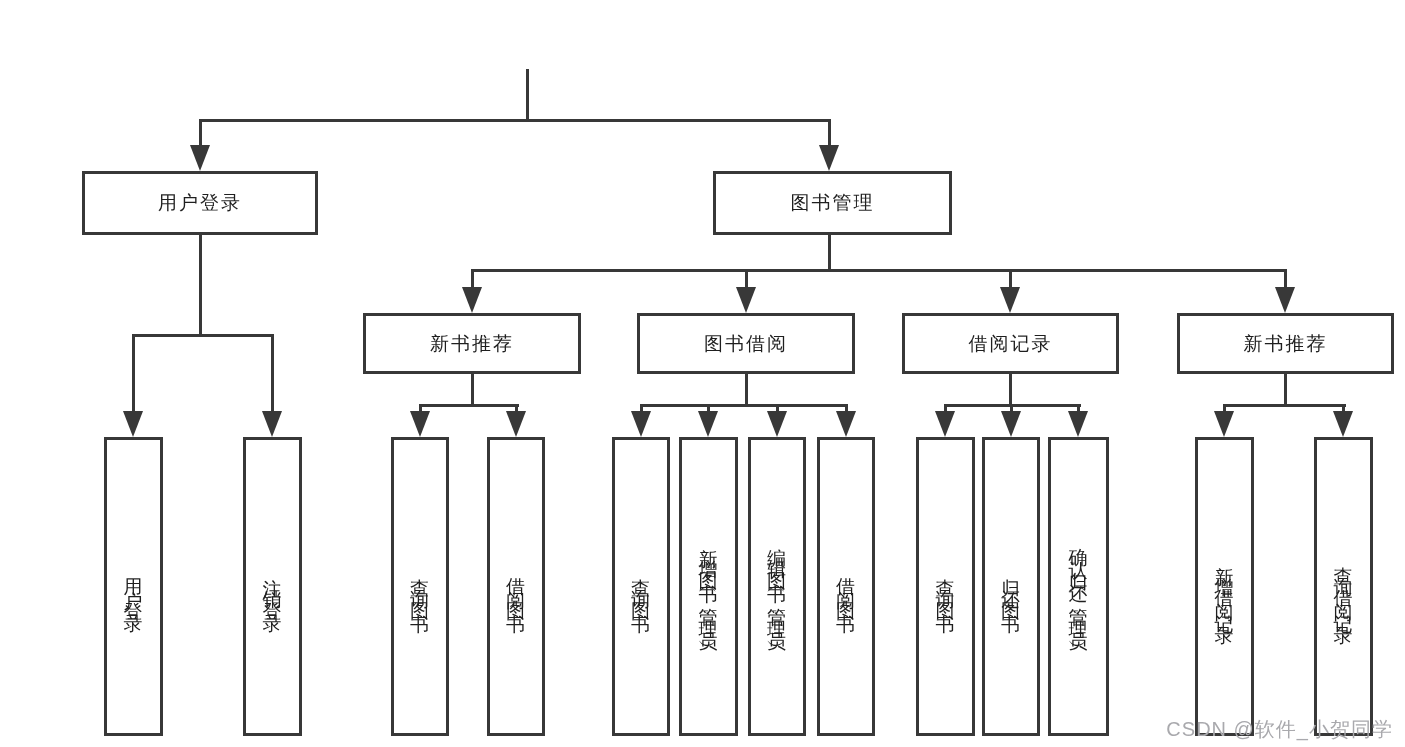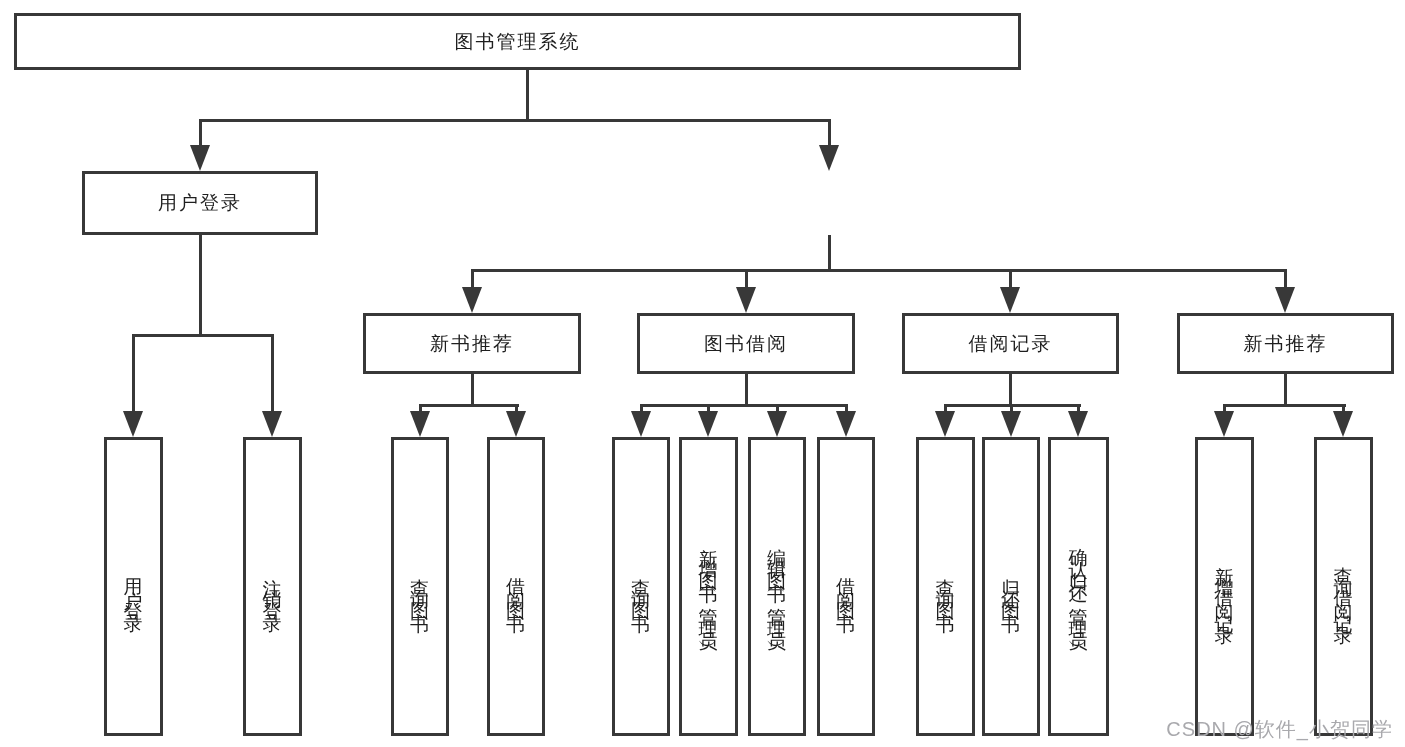--- a/index.html
+++ b/index.html
@@ -50,30 +50,30 @@
     font-size: 20px;
     letter-spacing: 1px;
     z-index: 5;
   }
 </style>
 </head>
 <body>
 
 <div class="canvas">
 
-  <div class="node" style="left:14px; top:13px; width:1007px; height:57px;">图书管理系统</div>
 
   <div class="vline" style="left:526px; top:69px; height:51px;"></div>
   <div class="hline" style="left:199px; top:119px; width:632px;"></div>
   <div class="vline" style="left:199px; top:119px; height:27px;"></div>
   <div class="arrow" style="left:190px; top:145px;"></div>
   <div class="vline" style="left:828px; top:119px; height:27px;"></div>
   <div class="arrow" style="left:819px; top:145px;"></div>
 
   <div class="node" style="left:82px; top:171px; width:236px; height:64px;">用户登录</div>
+  <div class="node" style="left:713px; top:171px; width:239px; height:64px;">图书管理</div>
 
   <div class="vline" style="left:199px; top:235px; height:101px;"></div>
   <div class="hline" style="left:132px; top:334px; width:142px;"></div>
   <div class="vline" style="left:132px; top:334px; height:77px;"></div>
   <div class="arrow" style="left:123px; top:411px;"></div>
   <div class="vline" style="left:271px; top:334px; height:77px;"></div>
   <div class="arrow" style="left:262px; top:411px;"></div>
 
   <div class="vline" style="left:828px; top:235px; height:37px;"></div>
   <div class="hline" style="left:471px; top:269px; width:816px;"></div>

